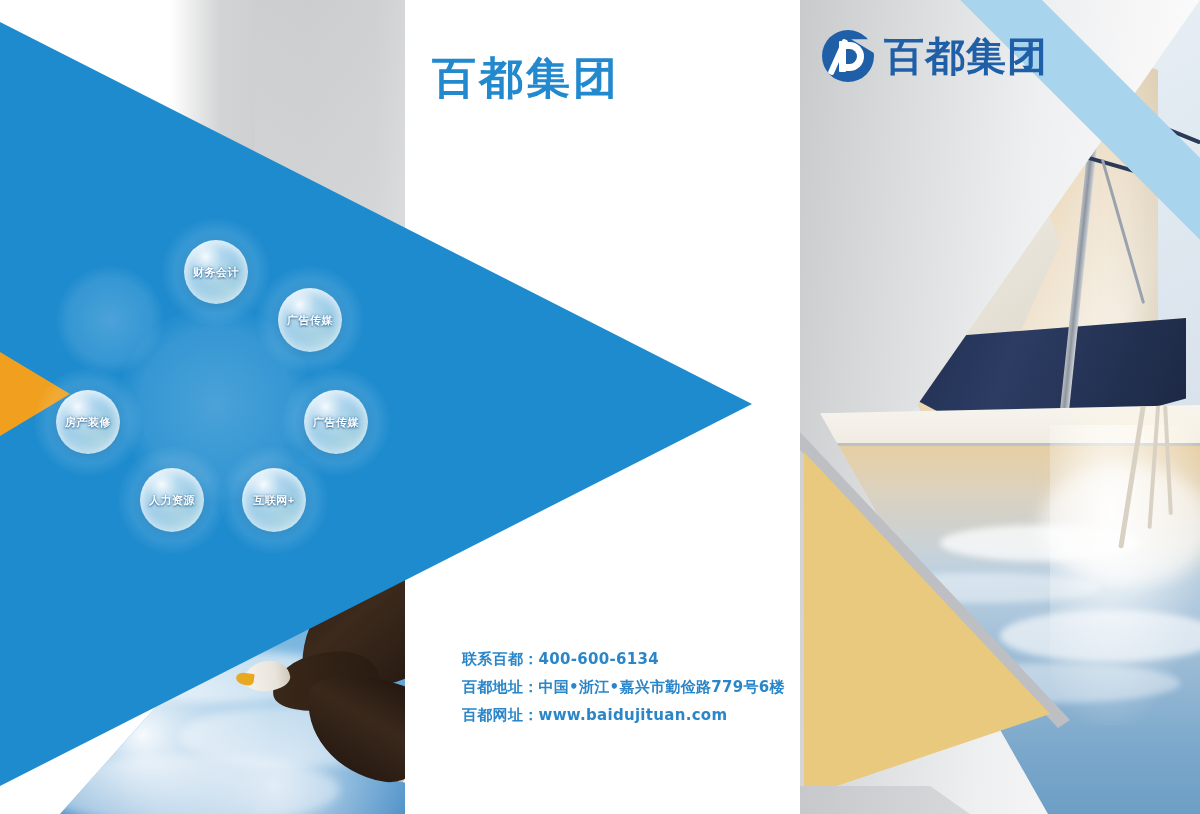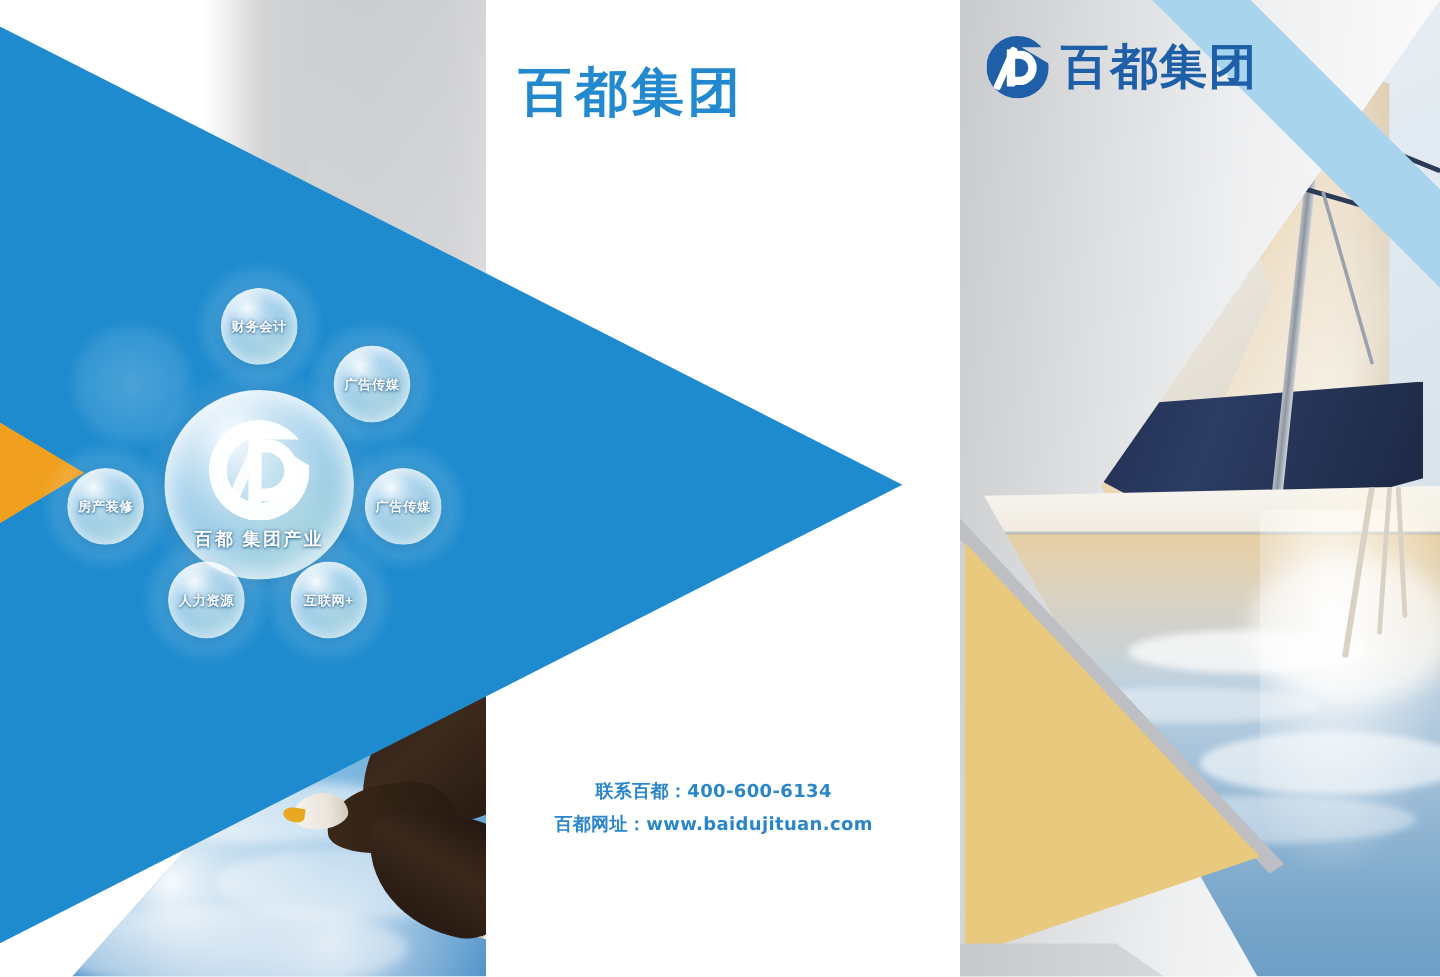--- a/index.html
+++ b/index.html
@@ -285,21 +285,21 @@
   }
   .h-tag{
     font-size:20px;font-weight:bold;color:#2289cf;letter-spacing:.5px;margin-top:14px;
     font-family:"DejaVu Sans","Liberation Sans",sans-serif;
   }
 
   
   #contact{position:absolute;left:462px;top:650px;}
   .c-line{
     font-size:15px;font-weight:bold;color:#2a86c8;letter-spacing:.3px;margin-bottom:9px;
-    font-family:"DejaVu Sans","Liberation Sans",sans-serif;white-space:nowrap;text-align:center;
+    font-family:"DejaVu Sans","Liberation Sans",sans-serif;white-space:nowrap;
   }
   .c-line .val{font-weight:bold;}
 </style>
 </head>
 <body>
 
 <div id="page">
 
   <div id="left-panel">
 
@@ -329,29 +329,20 @@
 
       <div class="halo" style="left:122px;top:0px;width:108px;height:108px;"></div>
       <div class="halo" style="left:216px;top:48px;width:108px;height:108px;"></div>
       <div class="halo" style="left:242px;top:150px;width:108px;height:108px;"></div>
       <div class="halo" style="left:180px;top:228px;width:108px;height:108px;"></div>
       <div class="halo" style="left:78px;top:228px;width:108px;height:108px;"></div>
       <div class="halo" style="left:-6px;top:150px;width:108px;height:108px;"></div>
       <div class="halo" style="left:16px;top:48px;width:108px;height:108px;"></div>
       <div class="halo" style="left:78px;top:88px;width:196px;height:196px;"></div>
 
-      <div class="bubble center" style="left:97px;top:107px;">
-        <div class="demblem">
-          <div class="ring"></div>
-          <div class="slash"></div>
-          <div class="dbar"></div>
-          <div class="dbowl"></div>
-        </div>
-        <span class="lbl">百都 集团产业</span>
-      </div>
 
       <div class="bubble small" style="left:144px;top:22px;">
         <span class="lbl">财务会计</span>
       </div>
       <div class="bubble small" style="left:238px;top:70px;">
         <span class="lbl">广告传媒</span>
       </div>
       <div class="bubble small" style="left:202px;top:250px;">
         <span class="lbl">互联网+</span>
       </div>
@@ -366,20 +357,23 @@
       </div>
     </div>
 
     <div id="headline">
       <div class="h-title">百都集团</div>
     </div>
 
     <div id="contact">
       <div class="c-line">
         <span>联系百都：</span><span class="val">400-600-6134</span>
+      </div>
+      <div class="c-line">
+        <span>百都地址：</span><span class="val">中国•浙江•嘉兴市勤俭路779号6楼</span>
       </div>
       <div class="c-line">
         <span>百都网址：</span><span class="val">www.baidujituan.com</span>
       </div>
     </div>
   </div>
 
   <div id="right-panel">
 
     <div class="sail-photo">

